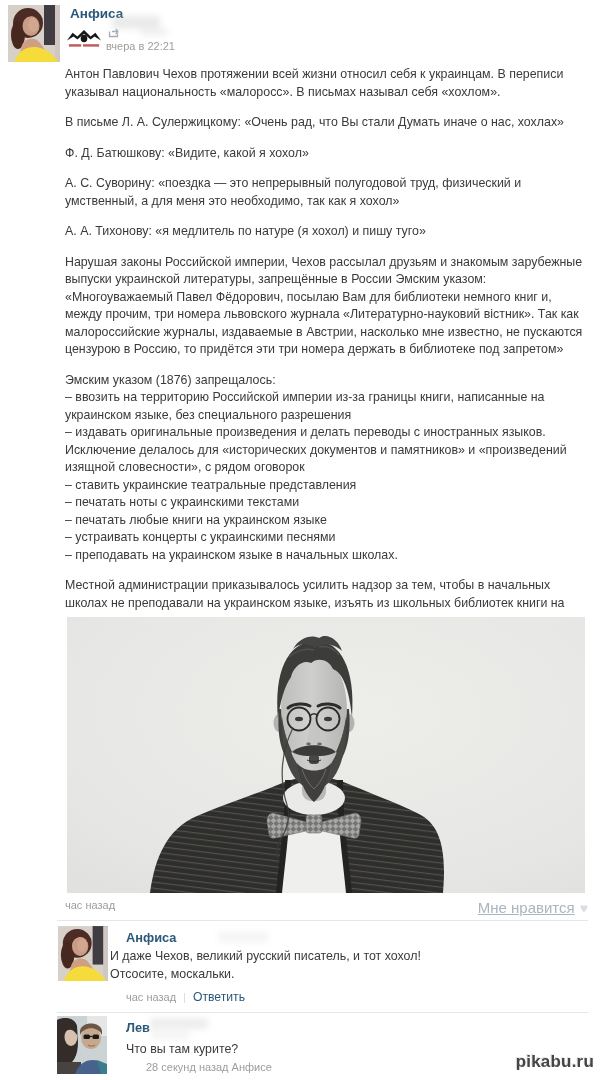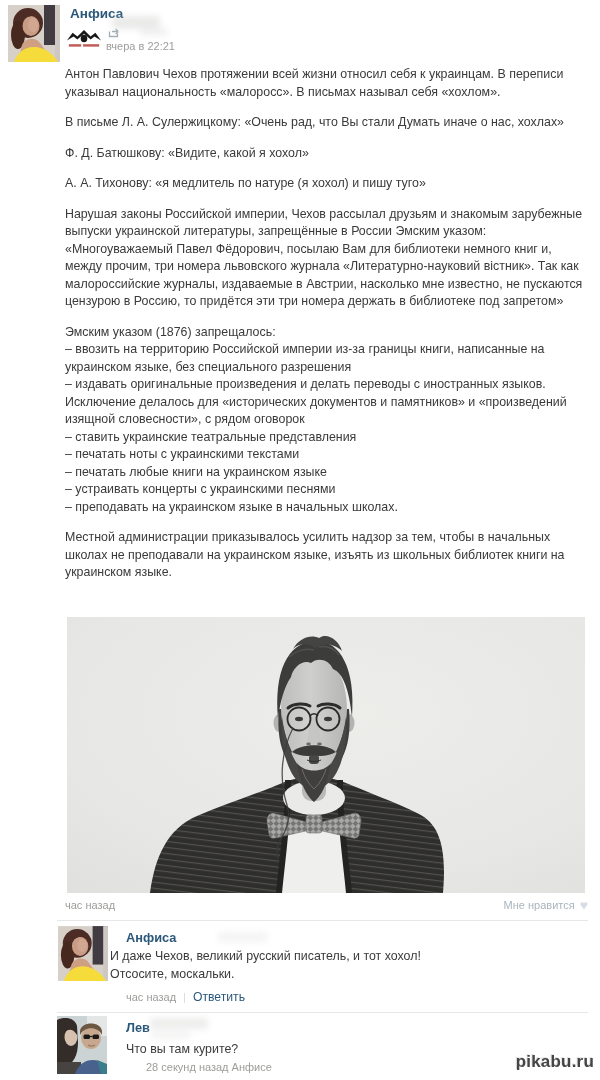--- a/index.html
+++ b/index.html
@@ -11,21 +11,21 @@
   }
   .abs{position:absolute;}
   .name-link{font-size:13.5px;font-weight:bold;color:#2b587a;text-decoration:none;cursor:pointer;}
   .meta{font-size:11px;color:#9d9d9a;}
   .body-text{font-size:12.4px;line-height:17.5px;color:#3a3a3a;}
   .post-text{left:65px;top:66px;width:523px;height:549px;overflow:hidden;}
   .post-text p{margin:0 0 13px 0;white-space:pre-line;}
   .divider{left:57px;width:531px;height:1px;background:#e7e7e7;}
   .smudge{background:#c4c4c2;filter:blur(3px);border-radius:3px;}
   .like-row{right:12px;top:899px;display:flex;align-items:center;gap:5px;cursor:pointer;}
-  .like-label{font-size:11px;color:#aab5bd;}
+  .like-label{font-size:15px;color:#aab5bd;text-decoration:underline;}
   .heart{font-size:14px;color:#d7dde2;line-height:12px;}
   .cmt-meta{display:flex;gap:7px;align-items:center;font-size:12.2px;}
   .cmt-sep{color:#d7dbe0;font-size:11px;}
   .reply-link{color:#2b587a;cursor:pointer;}
   .watermark{
     right:6px;top:1052px;font-size:17px;font-weight:bold;color:#454545;
     letter-spacing:0.2px;text-shadow:1px 1px 0 #ffffff,-1px -1px 0 #e2e2e2;
   }
   .avatar{cursor:pointer;display:block;}
   svg{display:block;}
@@ -68,20 +68,21 @@
 
 <a class="abs meta" style="left:106px;top:40px;">вчера в 22:21</a>
 
 <div class="abs smudge" style="left:112px;top:16px;width:48px;height:13px;opacity:0.35;"></div>
 <div class="abs smudge" style="left:140px;top:28px;width:28px;height:8px;opacity:0.22;"></div>
 
 <div class="abs post-text body-text">
   <p>Антон Павлович Чехов протяжении всей жизни относил себя к украинцам. В переписи указывал национальность «малоросс». В письмах называл себя «хохлом».</p>
   <p>В письме Л. А. Сулержицкому: «Очень рад, что Вы стали Думать иначе о нас, хохлах»</p>
   <p>Ф. Д. Батюшкову: «Видите, какой я хохол»</p>
+  <p>А. С. Суворину: «поездка — это непрерывный полугодовой труд, физический и умственный, а для меня это необходимо, так как я хохол»</p>
   <p>А. А. Тихонову: «я медлитель по натуре (я хохол) и пишу туго»</p>
   <p>Нарушая законы Российской империи, Чехов рассылал друзьям и знакомым зарубежные выпуски украинской литературы, запрещённые в России Эмским указом:
 «Многоуважаемый Павел Фёдорович, посылаю Вам для библиотеки немного книг и, между прочим, три номера львовского журнала «Литературно-науковий вістник». Так как малороссийские журналы, издаваемые в Австрии, насколько мне известно, не пускаются цензурою в Россию, то придётся эти три номера держать в библиотеке под запретом»</p>
   <p>Эмским указом (1876) запрещалось:
 – ввозить на территорию Российской империи из-за границы книги, написанные на украинском языке, без специального разрешения
 – издавать оригинальные произведения и делать переводы с иностранных языков. Исключение делалось для «исторических документов и памятников» и «произведений изящной словесности», с рядом оговорок
 – ставить украинские театральные представления
 – печатать ноты с украинскими текстами
 – печатать любые книги на украинском языке
 – устраивать концерты с украинскими песнями

